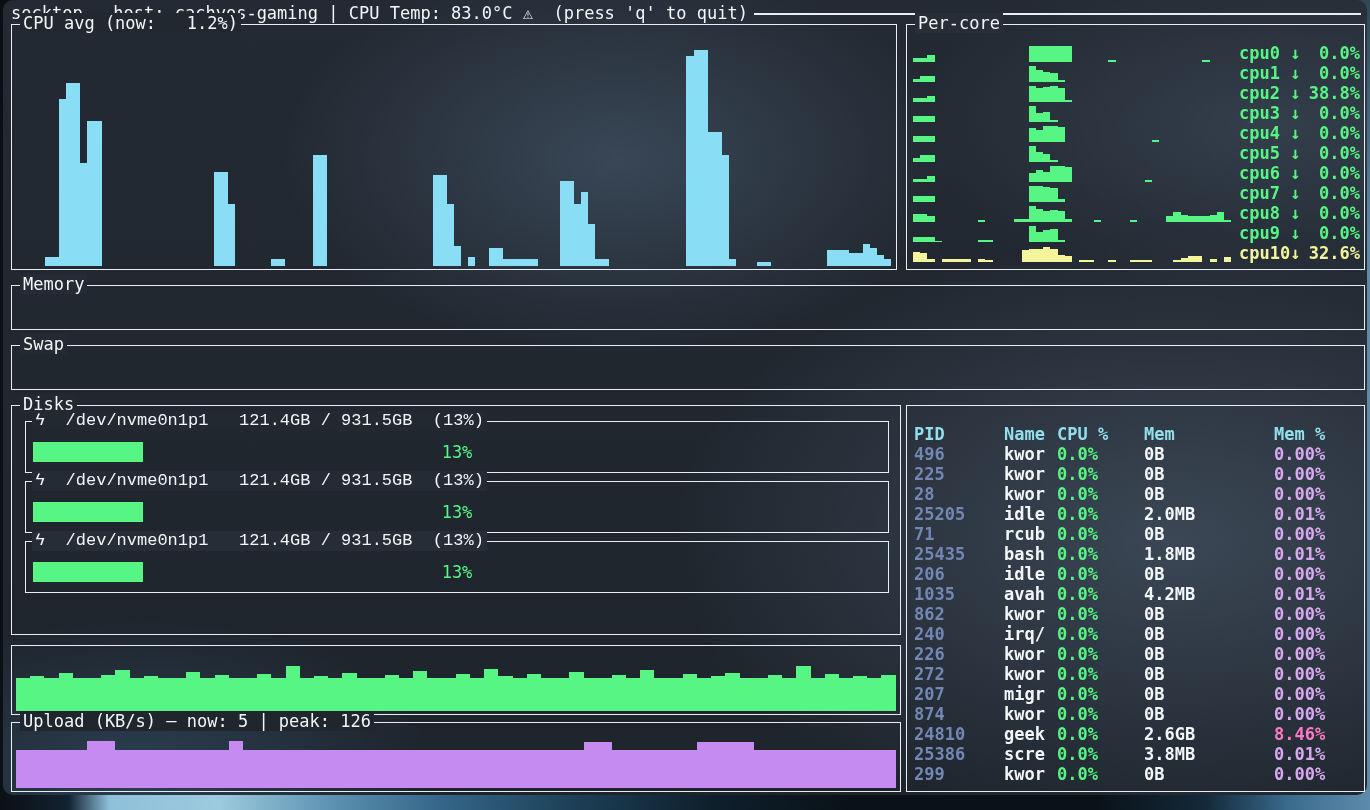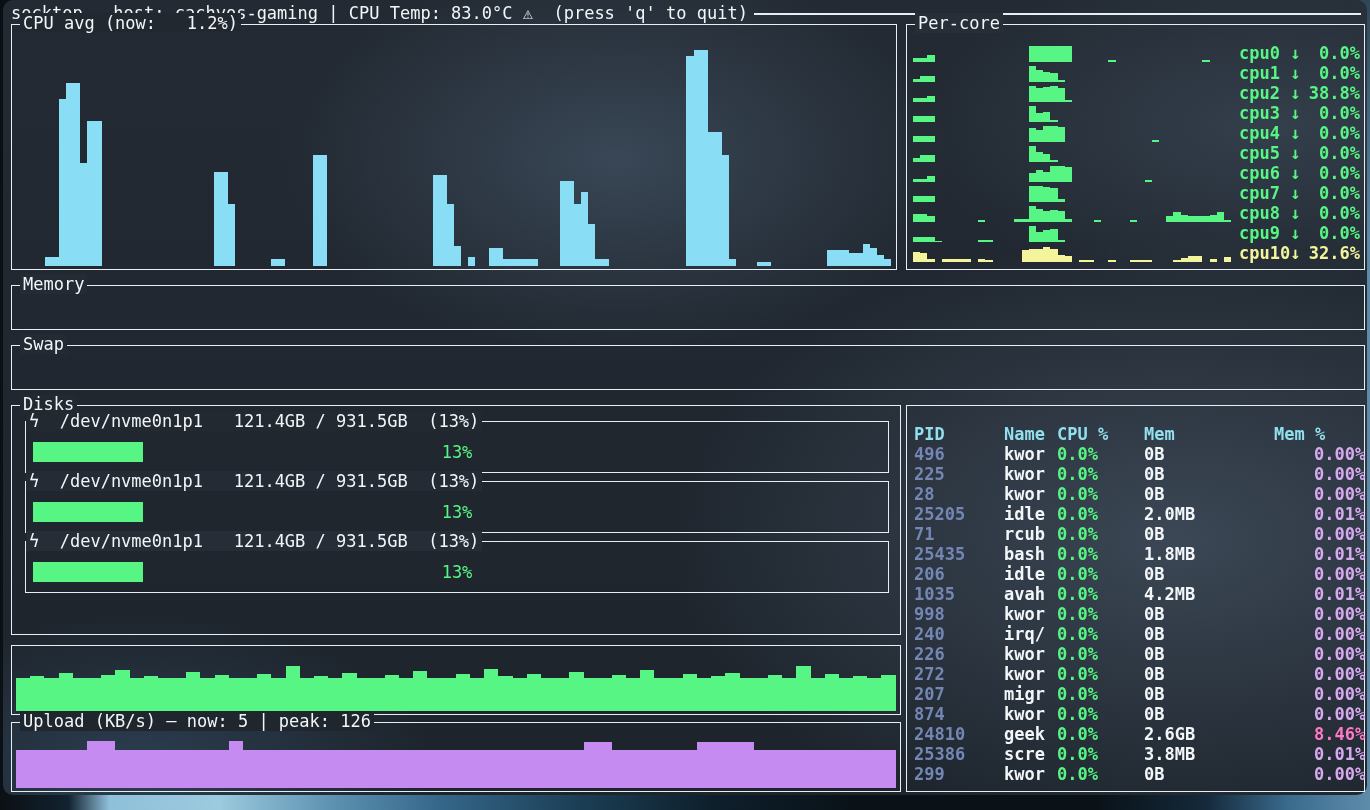--- a/index.html
+++ b/index.html
@@ -50,41 +50,41 @@
   .hgauge { position:absolute; left:8px; right:8px; top:13px; height:20px; }
   .hgauge .fill { position:absolute; left:0; top:0; bottom:0; }
   .hgauge .glabel { position:absolute; inset:0; display:flex; align-items:center;
     justify-content:center; }
   #mem-label { color:var(--pink); }
   #swap-label { color:var(--yellow); }
   
   #disks-panel { left:8px; top:405px; width:890px; height:230px; --tbg:#222931; }
   .disk-box { position:absolute; left:13px; width:864px; height:52px;
     border:1.5px solid var(--border); }
-  .disk-title { position:absolute; top:-11px; left:0; padding:0 3px;
-    background:var(--dbg,#232a33); white-space:pre; color:var(--white); line-height:20px; }
+  .disk-title { position:absolute; top:-11px; left:6px; padding:0 3px;
+    background:var(--dbg,#232a33); white-space:pre; color:var(--white); line-height:20px;font-family:Liberation Mono, monospace; }
   .dgauge { position:absolute; left:7px; right:7px; top:20px; height:20px; }
   .dgauge .fill { position:absolute; left:0; top:0; bottom:0; background:var(--green); }
   .dgauge .glabel { position:absolute; inset:0; display:flex; align-items:center;
     justify-content:center; color:var(--green); }
   
   #dl-panel { left:8px; top:645px; width:890px; height:70px; --tbg:#20262e; }
   #ul-panel { left:8px; top:722px; width:890px; height:70px; --tbg:#20262e; }
   #dl-chart, #ul-chart { left:4px; right:4px; top:12px; bottom:3px; }
   
   #proc-panel { left:903px; top:405px; width:459px; height:387px; --tbg:#333c48; }
   #proc-table { position:absolute; left:0; right:0; top:18px; }
   .proc-row, .proc-header { display:grid; grid-template-columns:90px 53px 87px 130px 1fr;
     padding-left:7px; height:20px; line-height:20px; font-weight:bold; white-space:pre; }
   .proc-header { color:var(--cyantext); }
   .c-pid { color:var(--slate); }
   .c-name { color:var(--white); }
   .c-cpu { color:var(--green); }
   .c-mem { color:var(--white); }
-  .c-memp { color:var(--lavender);margin-left:40px; }
+  .c-memp { color:var(--lavender); }
   .c-memp.hl { color:var(--pink); }
 </style>
 </head>
 <body>
 
 <div class="terminal">
 
   <div class="app-title">
     <span class="app-title-text">socktop — host: cachyos-gaming | CPU Temp: 83.0°C ⚠  (press 'q' to quit)</span>
     <span class="title-rule"></span>
@@ -939,21 +939,21 @@
     <div id="proc-table">
         <div class="proc-header"><span>PID</span><span>Name</span><span>CPU %</span><span>Mem</span><span>Mem %</span></div>
         <div class="proc-row"><span class="c-pid">496</span><span class="c-name">kwor</span><span class="c-cpu">0.0%</span><span class="c-mem">0B</span><span class="c-memp">0.00%</span></div>
         <div class="proc-row"><span class="c-pid">225</span><span class="c-name">kwor</span><span class="c-cpu">0.0%</span><span class="c-mem">0B</span><span class="c-memp">0.00%</span></div>
         <div class="proc-row"><span class="c-pid">28</span><span class="c-name">kwor</span><span class="c-cpu">0.0%</span><span class="c-mem">0B</span><span class="c-memp">0.00%</span></div>
         <div class="proc-row"><span class="c-pid">25205</span><span class="c-name">idle</span><span class="c-cpu">0.0%</span><span class="c-mem">2.0MB</span><span class="c-memp">0.01%</span></div>
         <div class="proc-row"><span class="c-pid">71</span><span class="c-name">rcub</span><span class="c-cpu">0.0%</span><span class="c-mem">0B</span><span class="c-memp">0.00%</span></div>
         <div class="proc-row"><span class="c-pid">25435</span><span class="c-name">bash</span><span class="c-cpu">0.0%</span><span class="c-mem">1.8MB</span><span class="c-memp">0.01%</span></div>
         <div class="proc-row"><span class="c-pid">206</span><span class="c-name">idle</span><span class="c-cpu">0.0%</span><span class="c-mem">0B</span><span class="c-memp">0.00%</span></div>
         <div class="proc-row"><span class="c-pid">1035</span><span class="c-name">avah</span><span class="c-cpu">0.0%</span><span class="c-mem">4.2MB</span><span class="c-memp">0.01%</span></div>
-        <div class="proc-row"><span class="c-pid">998</span><span class="c-name">kwor</span><span class="c-cpu">0.0%</span><span class="c-mem">0B</span><span class="c-memp">0.00%</span></div>
+        <div class="proc-row"><span class="c-pid">862</span><span class="c-name">kwor</span><span class="c-cpu">0.0%</span><span class="c-mem">0B</span><span class="c-memp">0.00%</span></div>
         <div class="proc-row"><span class="c-pid">240</span><span class="c-name">irq/</span><span class="c-cpu">0.0%</span><span class="c-mem">0B</span><span class="c-memp">0.00%</span></div>
         <div class="proc-row"><span class="c-pid">226</span><span class="c-name">kwor</span><span class="c-cpu">0.0%</span><span class="c-mem">0B</span><span class="c-memp">0.00%</span></div>
         <div class="proc-row"><span class="c-pid">272</span><span class="c-name">kwor</span><span class="c-cpu">0.0%</span><span class="c-mem">0B</span><span class="c-memp">0.00%</span></div>
         <div class="proc-row"><span class="c-pid">207</span><span class="c-name">migr</span><span class="c-cpu">0.0%</span><span class="c-mem">0B</span><span class="c-memp">0.00%</span></div>
         <div class="proc-row"><span class="c-pid">874</span><span class="c-name">kwor</span><span class="c-cpu">0.0%</span><span class="c-mem">0B</span><span class="c-memp">0.00%</span></div>
         <div class="proc-row"><span class="c-pid">24810</span><span class="c-name">geek</span><span class="c-cpu">0.0%</span><span class="c-mem">2.6GB</span><span class="c-memp hl">8.46%</span></div>
         <div class="proc-row"><span class="c-pid">25386</span><span class="c-name">scre</span><span class="c-cpu">0.0%</span><span class="c-mem">3.8MB</span><span class="c-memp">0.01%</span></div>
         <div class="proc-row"><span class="c-pid">299</span><span class="c-name">kwor</span><span class="c-cpu">0.0%</span><span class="c-mem">0B</span><span class="c-memp">0.00%</span></div>
       </div>
   </div>

